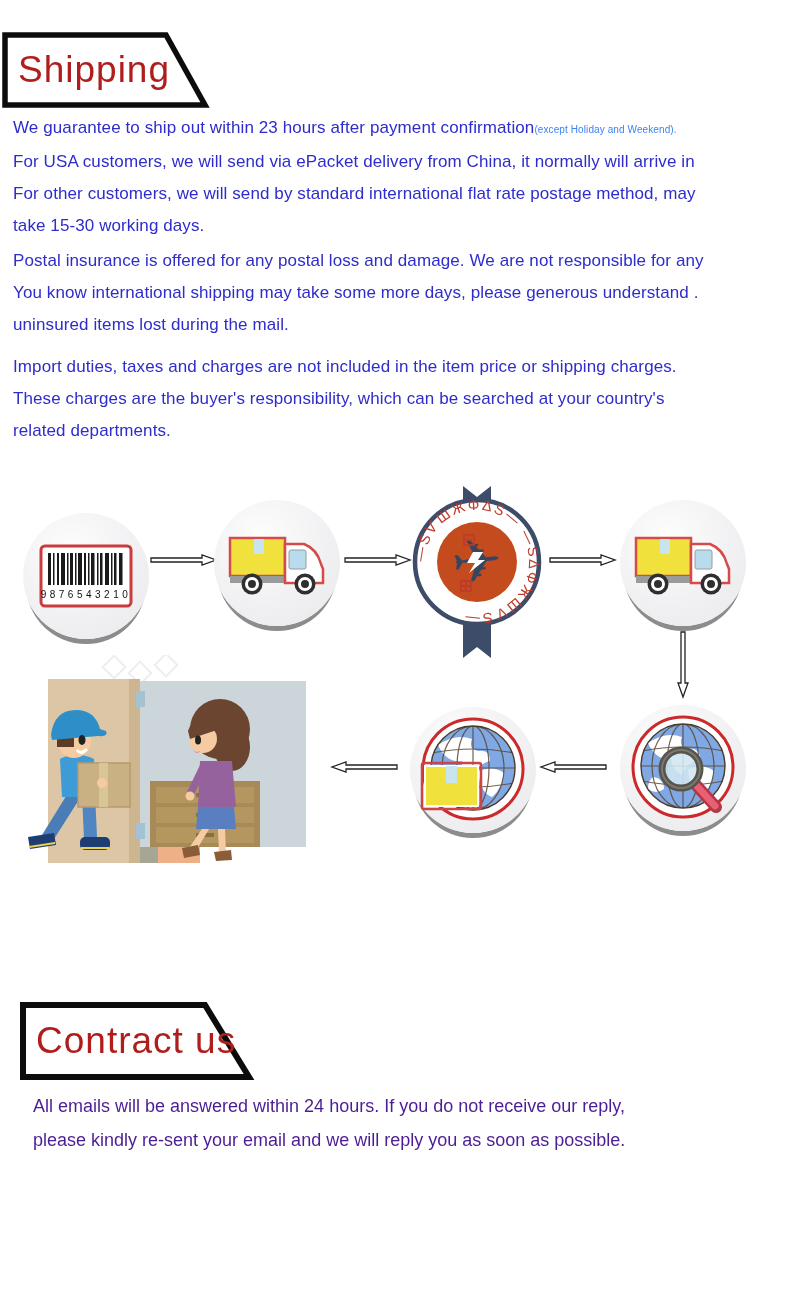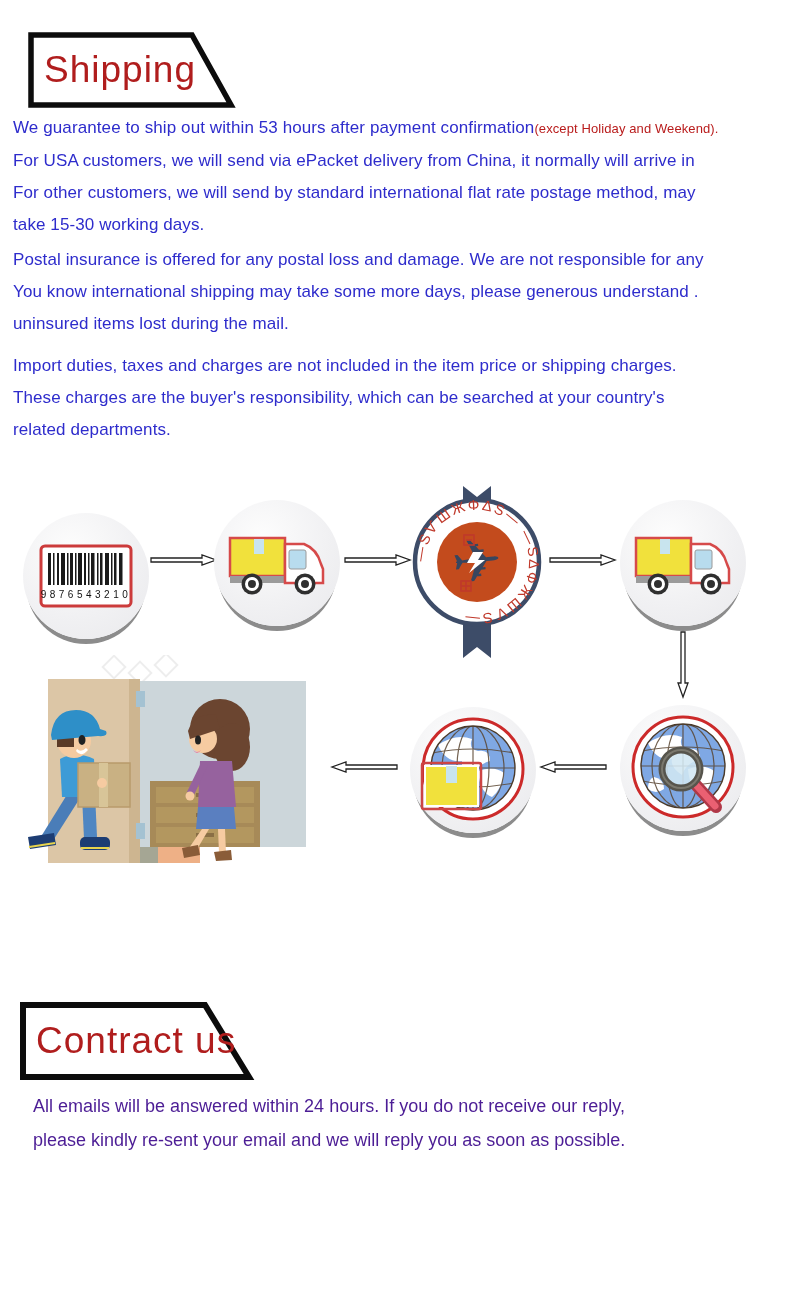--- a/index.html
+++ b/index.html
@@ -14,21 +14,21 @@
     position:absolute; left:16px; top:0; height:100%;
     display:flex; align-items:center;
     font-size:37px; color:#b01d1d; letter-spacing:1px; white-space:nowrap;
   }
   
   .ship-text { position:absolute; left:13px; top:112px; width:786px; }
   .tline {
     font-size:17px; line-height:32px; color:#2e2ccc; white-space:nowrap;
     letter-spacing:0.1px;
   }
-  .tline .note { color:#b91c1c; font-size:13px; }
+  .tline .note { color:#3b82f6; font-size:10px; }
   .gap-sm { margin-top:3px; }
   .gap-lg { margin-top:10px; }
   
   .diagram { position:absolute; left:0; top:0; width:800px; height:900px; }
   .disc {
     position:absolute; width:126px; height:126px; border-radius:50%;
     background: radial-gradient(circle at 38% 30%, #fdfdfd 0%, #f1f1f3 55%, #e9e9ec 100%);
     box-shadow: 0 8px 0 -3px #8c8c8c;
     display:flex; align-items:center; justify-content:center;
   }
@@ -37,29 +37,29 @@
   .scene { position:absolute; left:10px; top:655px; }
   
   .contact-text { position:absolute; left:33px; top:1089px; }
   .cline { font-size:18px; line-height:34px; color:#4c1d95; white-space:nowrap; }
 </style>
 </head>
 <body>
 
 <div class="page">
 
-  <div class="badge" style="left:28px; top:32px; width:208px; height:76px;">
+  <div class="badge" style="left:2px; top:32px; width:208px; height:76px;">
     <svg width="208" height="76" viewBox="0 0 208 76">
       <polygon points="3,3 164,3 203,73 3,73" fill="#ffffff" stroke="#0c0c0c" stroke-width="5.5"></polygon>
     </svg>
     <span class="badge-label">Shipping</span>
   </div>
 
   <div class="ship-text">
-    <div class="tline"><span>We guarantee to ship out within 53 hours after payment confirmation</span><span class="note">(except Holiday and Weekend).</span></div>
+    <div class="tline"><span>We guarantee to ship out within 23 hours after payment confirmation</span><span class="note">(except Holiday and Weekend).</span></div>
     <div class="tline">For USA customers, we will send via ePacket delivery from China, it normally will arrive in</div>
     <div class="tline">For other customers, we will send by standard international flat rate postage method, may</div>
     <div class="tline">take 15-30 working days.</div>
     <div class="tline gap-sm">Postal insurance is offered for any postal loss and damage. We are not responsible for any</div>
     <div class="tline">You know international shipping may take some more days, please generous understand .</div>
     <div class="tline">uninsured items lost during the mail.</div>
     <div class="tline gap-lg">Import duties, taxes and charges are not included in the item price or shipping charges.</div>
     <div class="tline">These charges are the buyer's responsibility, which can be searched at your country's</div>
     <div class="tline">related departments.</div>
   </div>

